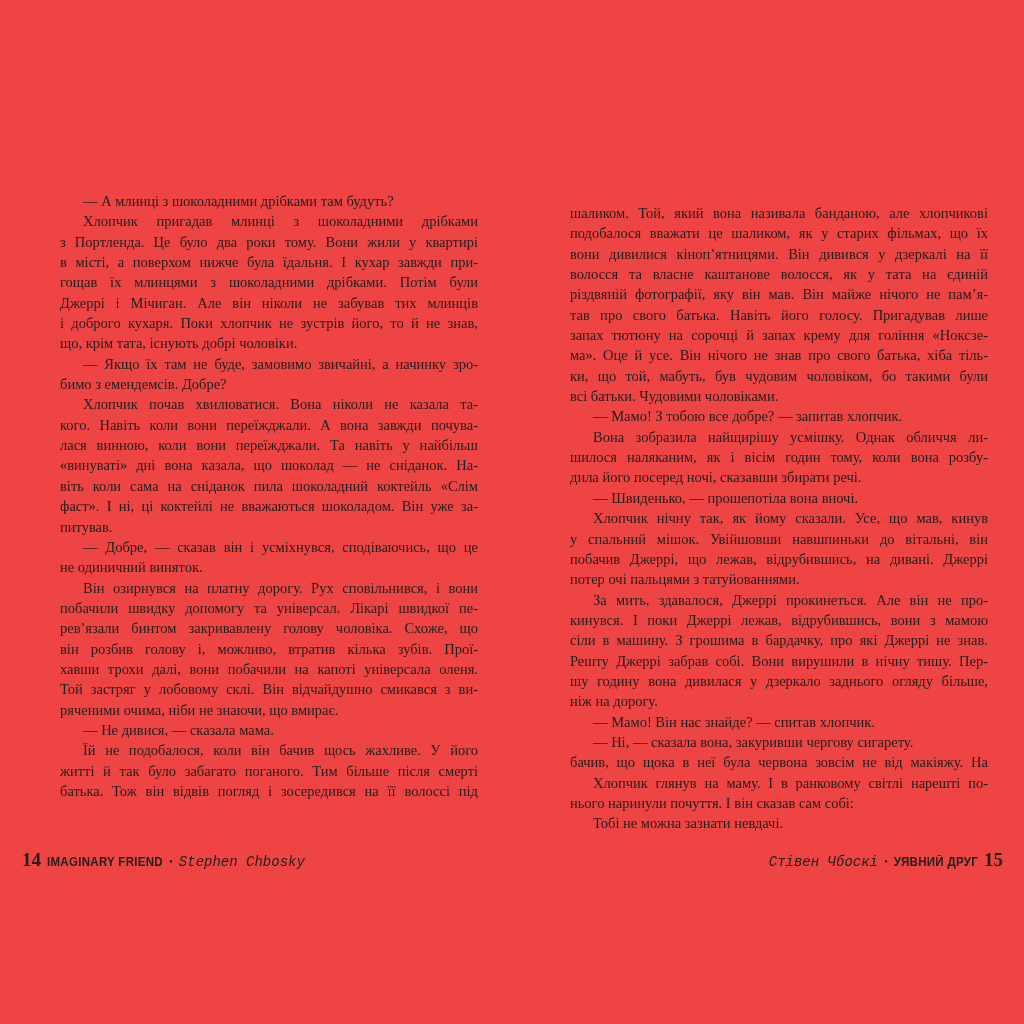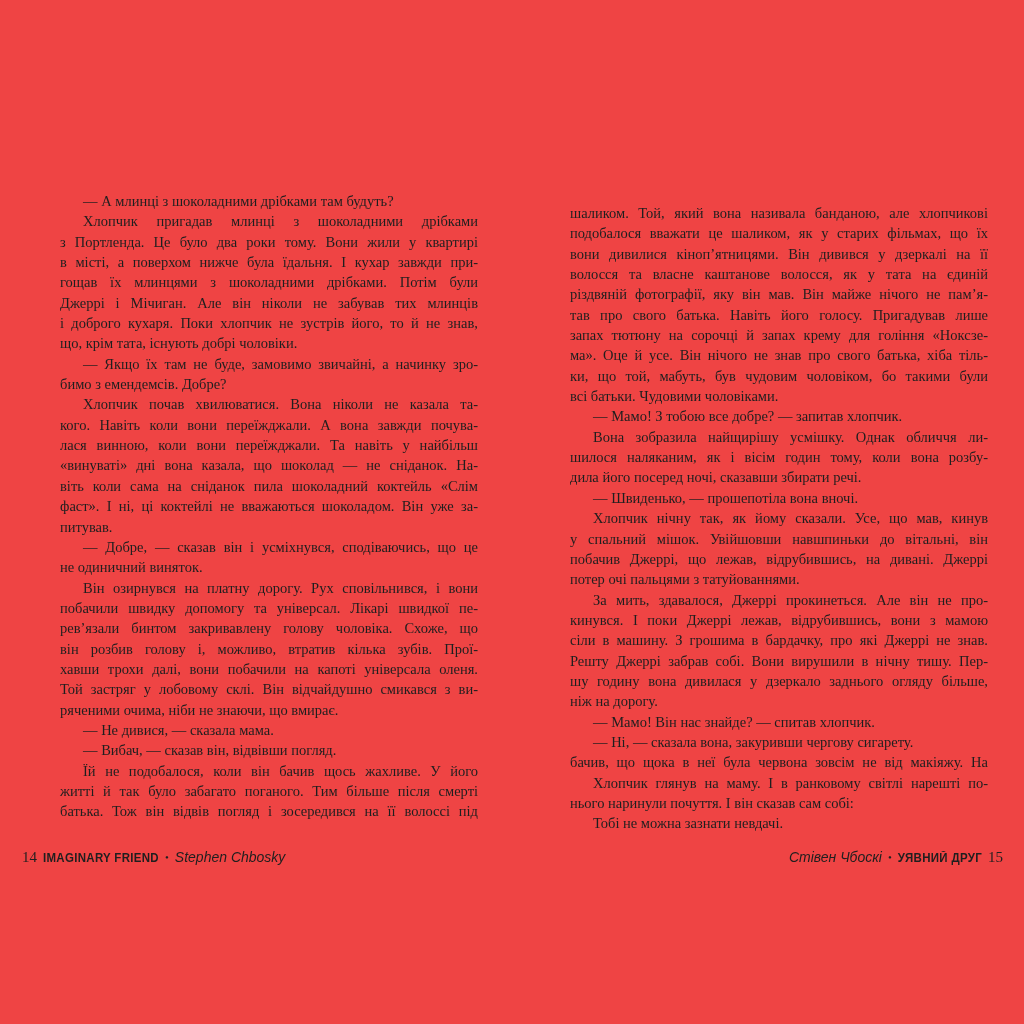--- a/index.html
+++ b/index.html
@@ -42,32 +42,33 @@
     top: 849px;
     display: flex;
     align-items: baseline;
     gap: 6px;
     color: #1f1f1f;
   }
   .footer.left  { left: 22px; }
   .footer.right { right: 21px; }
   .footer .pagenum {
     font-family: "Liberation Serif", serif;
-    font-size: 15px;
+    font-size: 19px;
+    font-weight: bold;
   }
   .footer .display-title {
     font-family: "Liberation Sans", sans-serif;
     font-weight: 700;
     font-size: 11.5px;
     letter-spacing: 0.3px;
     transform: scaleY(1.12);
     display: inline-block;
   }
   .footer .author {
-    font-family: Liberation Sans, sans-serif;
+    font-family: Liberation Mono, monospace;
     font-style: italic;
     font-size: 14px;
   }
   .footer .dot {
     font-size: 11px;
     position: relative;
     top: -1px;
   }
 </style>
 </head>
@@ -96,21 +97,20 @@
       <div class="line indent">— Добре, — сказав він і усміхнувся, сподіваючись, що це</div>
       <div class="line end">не одиничний виняток.</div>
       <div class="line indent">Він озирнувся на платну дорогу. Рух сповільнився, і вони</div>
       <div class="line">побачили швидку допомогу та універсал. Лікарі швидкої пе-</div>
       <div class="line">рев’язали бинтом закривавлену голову чоловіка. Схоже, що</div>
       <div class="line">він розбив голову і, можливо, втратив кілька зубів. Прої-</div>
       <div class="line">хавши трохи далі, вони побачили на капоті універсала оленя.</div>
       <div class="line">Той застряг у лобовому склі. Він відчайдушно смикався з ви-</div>
       <div class="line end">ряченими очима, ніби не знаючи, що вмирає.</div>
       <div class="line indent end">— Не дивися, — сказала мама.</div>
-      <div class="line indent end">— Вибач, — сказав він, відвівши погляд.</div>
       <div class="line indent">Їй не подобалося, коли він бачив щось жахливе. У його</div>
       <div class="line">житті й так було забагато поганого. Тим більше після смерті</div>
       <div class="line">батька. Тож він відвів погляд і зосередився на її волоссі під</div>
     </div>
 
   <div class="page-text right">
       <div class="line">шаликом. Той, який вона називала банданою, але хлопчикові</div>
       <div class="line">подобалося вважати це шаликом, як у старих фільмах, що їх</div>
       <div class="line">вони дивилися кіноп’ятницями. Він дивився у дзеркалі на її</div>
       <div class="line">волосся та власне каштанове волосся, як у тата на єдиній</div>

